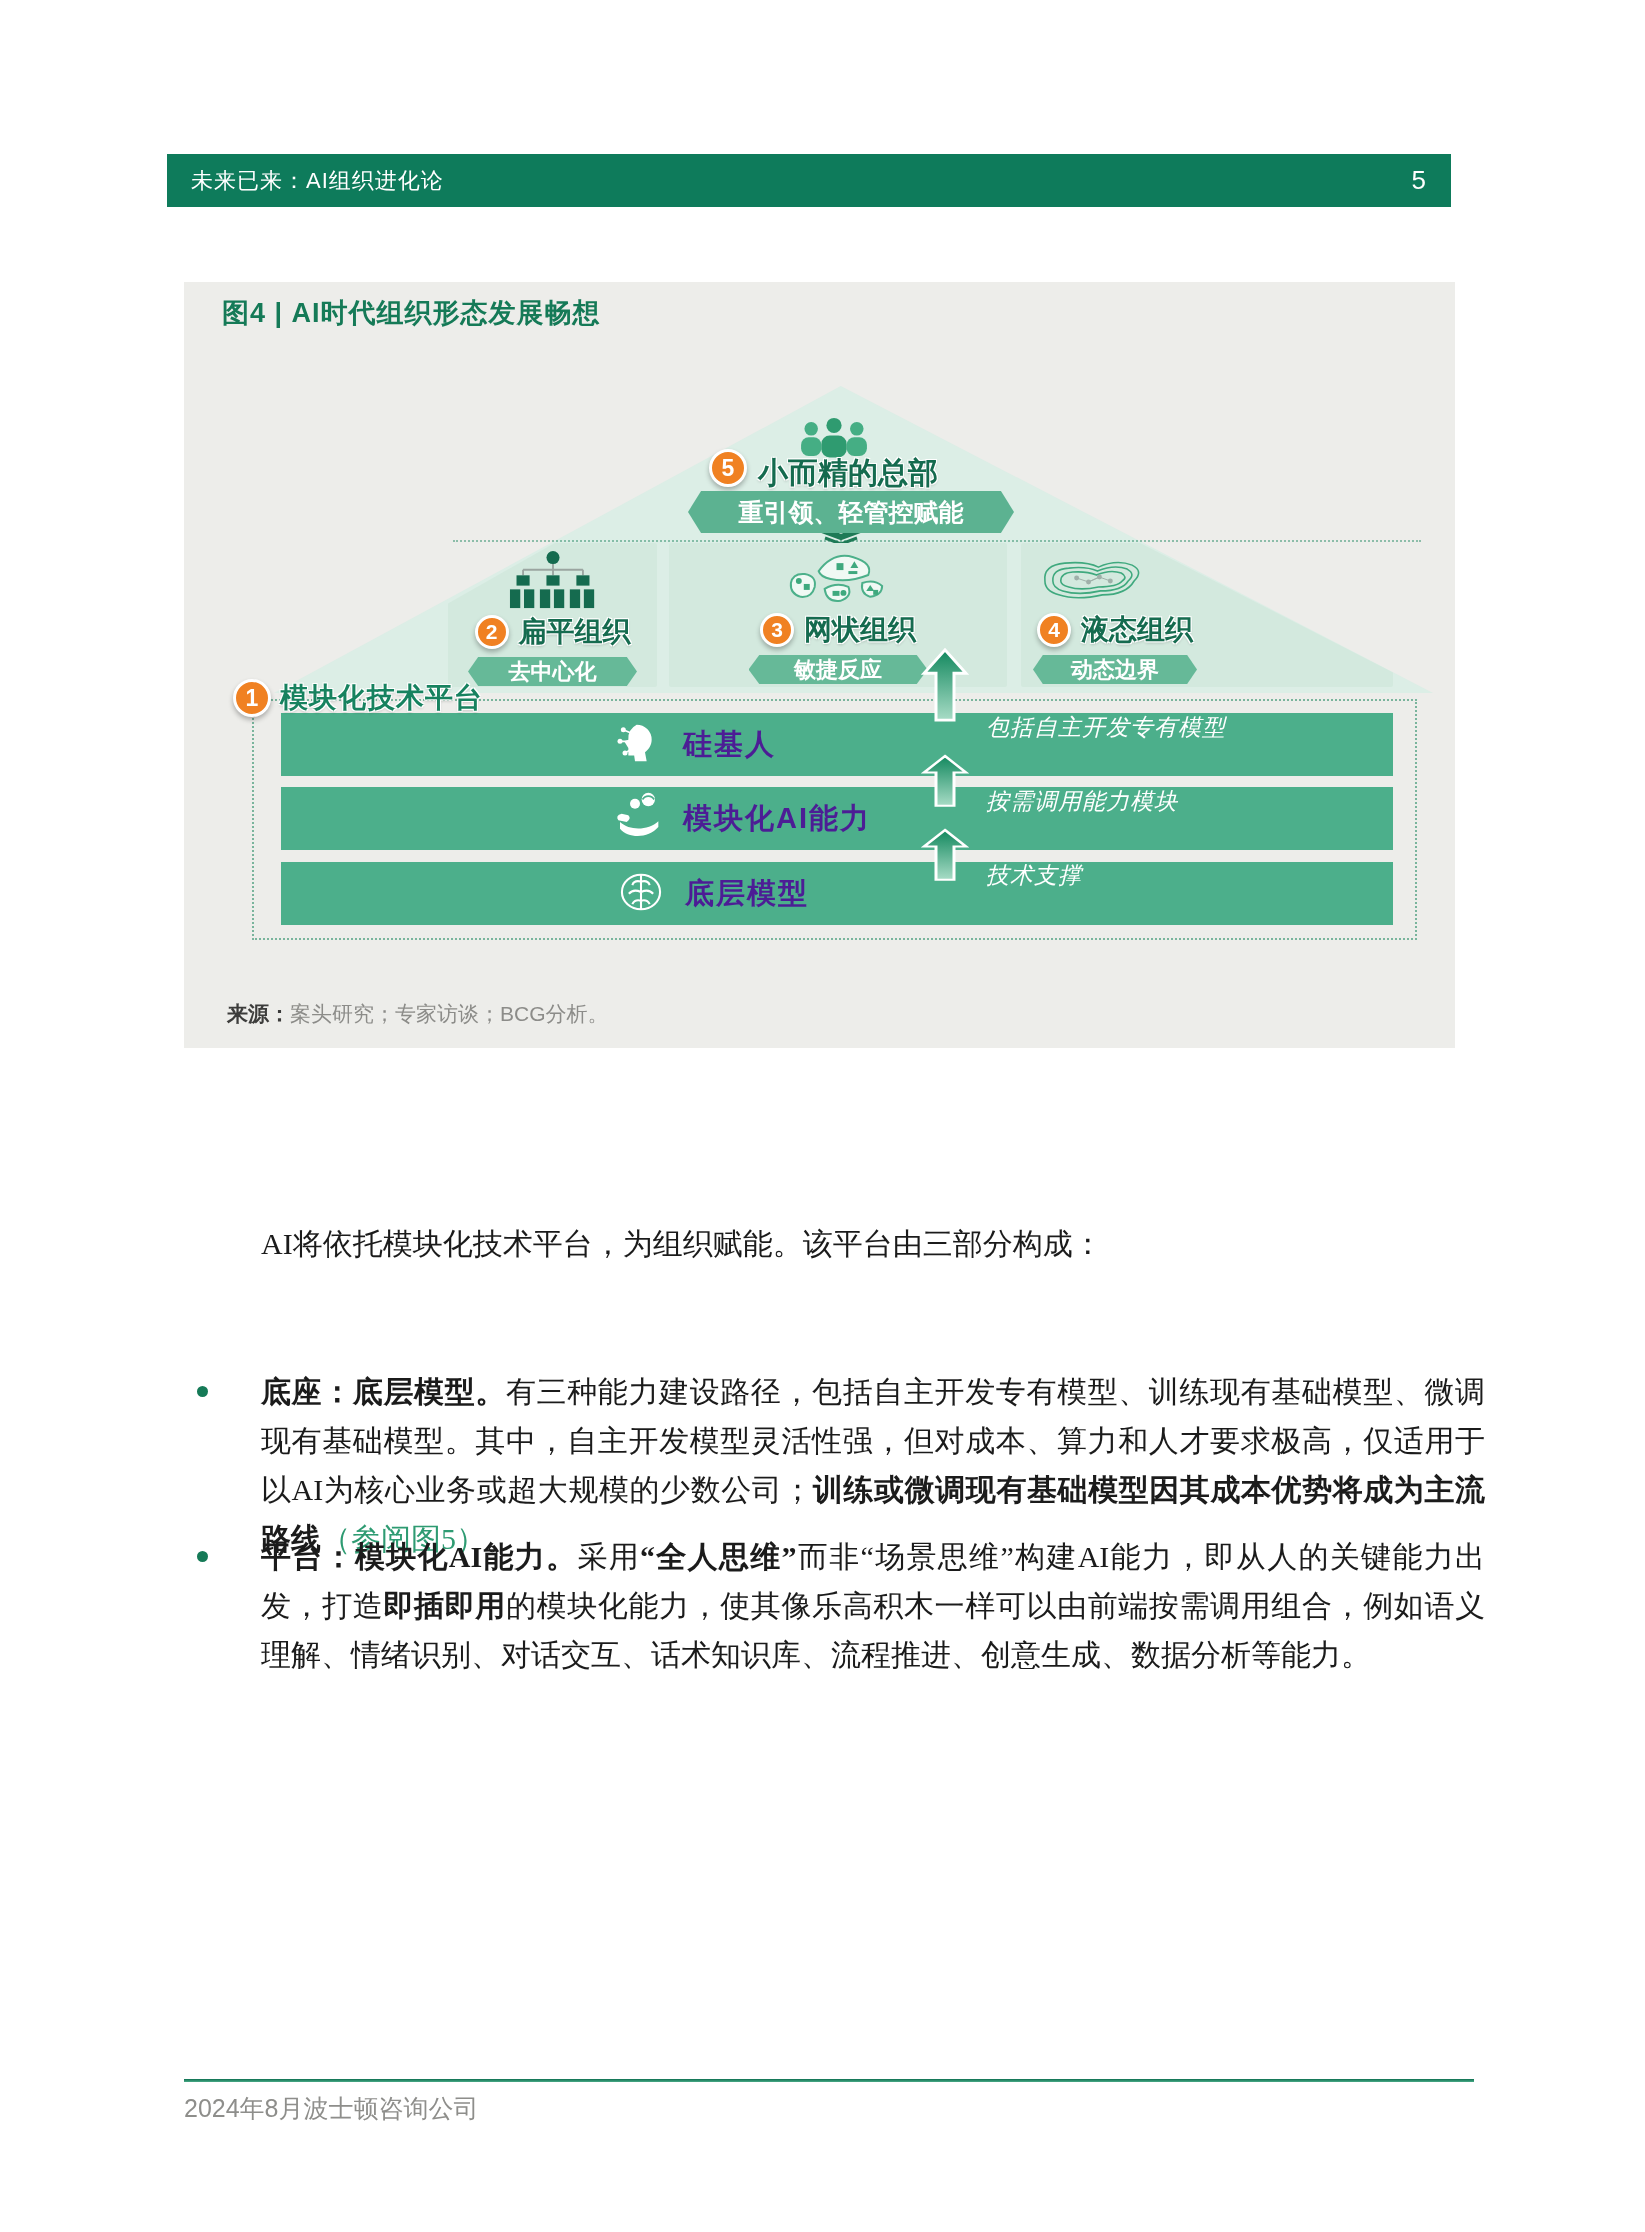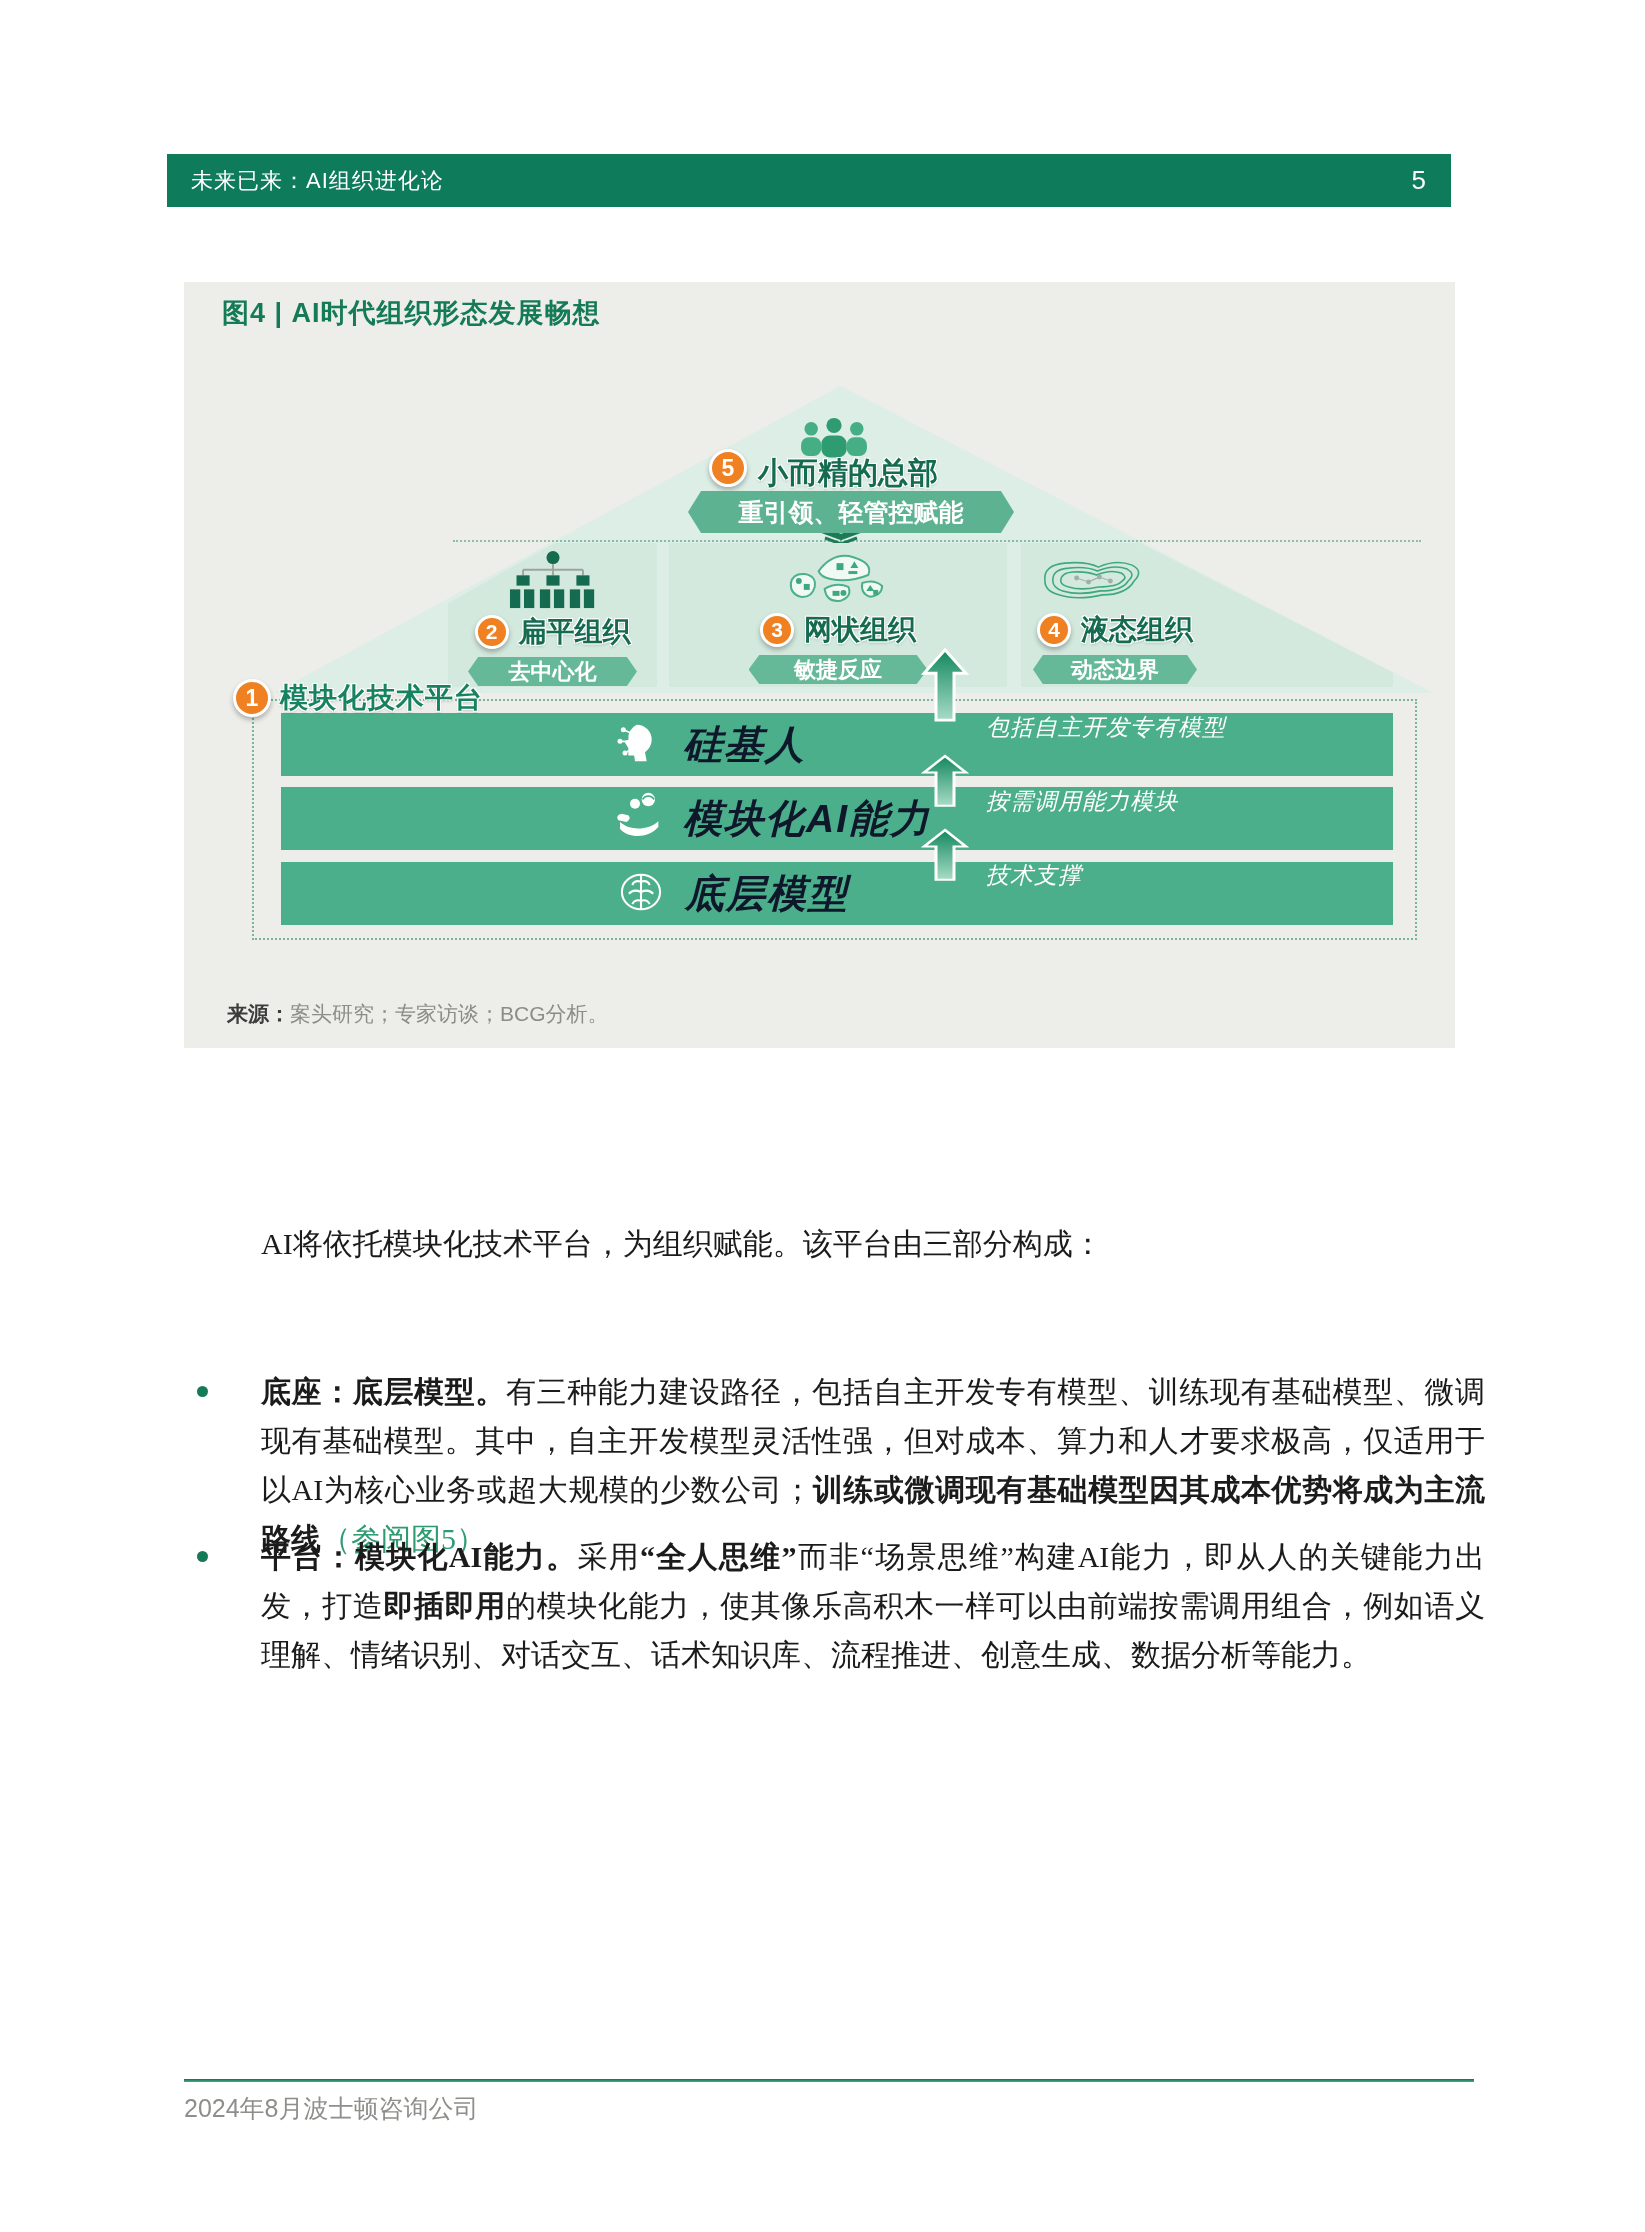--- a/index.html
+++ b/index.html
@@ -47,21 +47,21 @@
   .chevron{left:633px;top:245px;z-index:3;}
 
   
   .circle1{left:49px;top:397px;z-index:9;}
   .platlabel{left:96px;top:397px;font-size:28px;color:#17825F;z-index:9;letter-spacing:1px;}
   .dottedrect{left:68px;top:417px;width:1165px;height:241px;border:2px dotted rgba(60,150,115,.65);
               box-sizing:border-box;z-index:4;}
   .bar{left:97px;width:1112px;height:63px;background:#4CAF8B;z-index:5;display:flex;align-items:center;
        padding-left:334px;box-sizing:border-box;gap:18px;}
   .bar1{top:431px;} .bar2{top:505px;} .bar3{top:580px;}
-  .bar-label{color:#0f172a;font-size:39px;font-weight:700;letter-spacing:2px;font-style:italic;}
+  .bar-label{color:#4c1d95;font-size:29px;font-weight:700;letter-spacing:2px;}
   .annotation{color:#fff;font-size:23px;font-style:italic;z-index:7;letter-spacing:1px;}
   .ann1{left:802px;top:430px;} .ann2{left:802px;top:504px;} .ann3{left:802px;top:578px;}
   .uparrow{left:737px;width:48px;z-index:6;}
   .a1{top:365px;height:75px;} .a2{top:472px;height:53px;} .a3{top:546px;height:53px;}
 
   .source{left:43px;top:718px;font-size:21px;color:#8C8C89;}
   .source b{color:#3C3C3B;font-weight:700;}
 
   
   .serif{font-family:"Liberation Serif",serif;}

